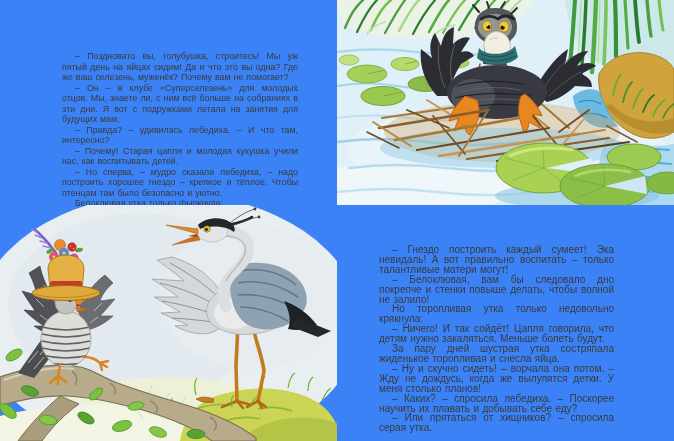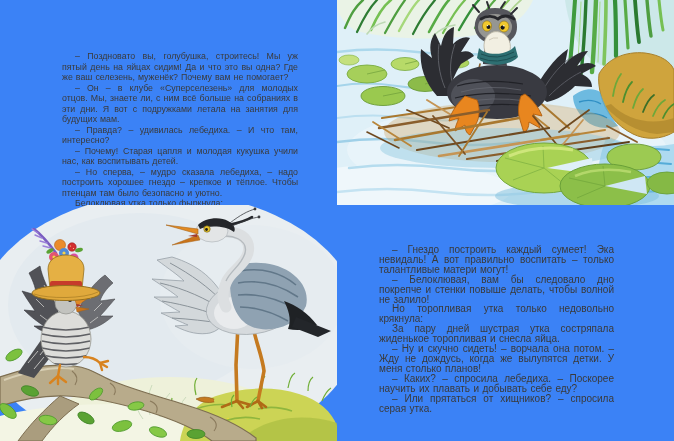--- a/index.html
+++ b/index.html
@@ -486,20 +486,21 @@
         </g>
         <path d="M238,176 Q262,166 294,172" stroke="#b7d96e" stroke-width="2.6" fill="none" opacity="0.9"></path>
         <ellipse cx="330" cy="183" rx="20" ry="11" fill="#85b945" stroke="#69a038" stroke-width="0.9"></ellipse>
       </g>
     </svg>
 
     <div class="text-block right-text">
       <p>– Гнездо построить каждый сумеет! Эка невидаль! А вот правильно воспитать – только талантливые матери могут!</p>
       <p>– Белоклювая, вам бы следовало дно покрепче и стенки повыше делать, чтобы волной не залило!</p>
       <p>Но торопливая утка только недовольно крякнула:</p>
+      <p>– Ничего! И так сойдёт! Цапля говорила, что детям нужно закаляться. Меньше болеть будут.</p>
       <p>За пару дней шустрая утка состряпала жиденькое торопливая и снесла яйца.</p>
       <p>– Ну и скучно сидеть! – ворчала она потом. – Жду не дождусь, когда же вылупятся детки. У меня столько планов!</p>
       <p>– Каких? – спросила лебедиха. – Поскорее научить их плавать и добывать себе еду?</p>
       <p>– Или прятаться от хищников? – спросила серая утка.</p>
     </div>
 
   </section>
 
 </div>
 

